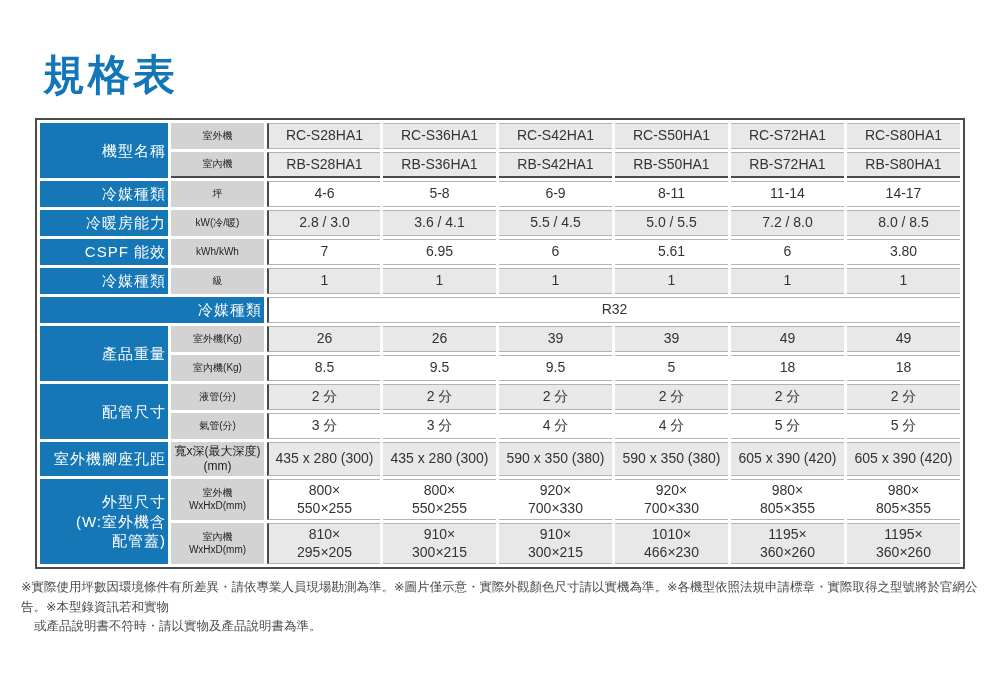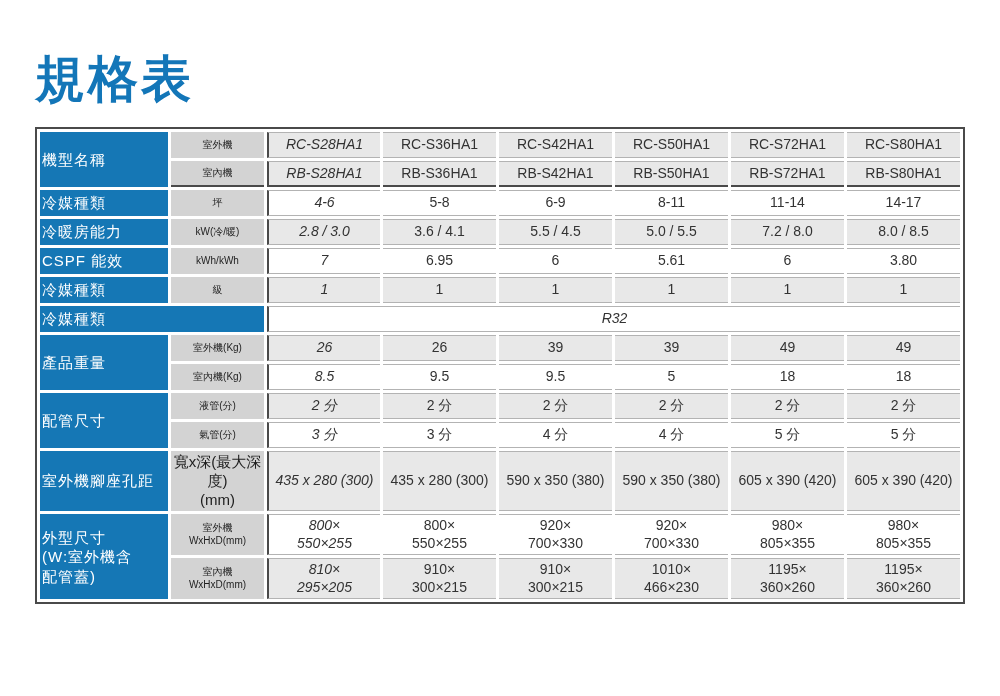--- a/index.html
+++ b/index.html
@@ -11,50 +11,50 @@
     --thin:#b3b3b3;
   }
   *{box-sizing:border-box;}
   html,body{margin:0;padding:0;}
   body{
     width:1000px;height:696px;background:#ffffff;overflow:hidden;
     font-family:"Liberation Sans","DejaVu Sans",sans-serif;
   }
   .page{padding:52px 35px 0 35px;}
   .page-title{
-    margin:0 0 20px 0;
-    font-size:50px;line-height:1.1;font-weight:bold;
+    margin:0 0 20px 8px;
+    font-size:42px;line-height:1.1;font-weight:bold;
     color:var(--title-blue);letter-spacing:3px;font-family:Liberation Serif, serif;
   }
   table.spec{
     width:930px;table-layout:fixed;
     border-collapse:separate;border-spacing:3px;
     background:#ffffff;border:2px solid var(--grid-dark);
   }
   table.spec tr{height:26px;}
   th.row-label{
     background:var(--accent-blue);color:#ffffff;
     font-weight:normal;font-size:15px;letter-spacing:1px;
-    text-align:left;vertical-align:middle;
+    text-align:right;vertical-align:middle;
     padding:2px 2px;white-space:pre-line;line-height:1.3;
   }
   td.unit{
     background:var(--unit-gray);color:#1e1e1e;
     font-size:10px;text-align:center;vertical-align:middle;
     padding:2px 1px;white-space:pre-line;line-height:1.25;
   }
-  td.unit.unit-small{font-size:15px;}
+  td.unit.unit-small{font-size:12px;}
   td.val{
     background:#ffffff;color:#333333;
     font-size:14px;text-align:center;vertical-align:middle;
     padding:2px 1px;white-space:pre-line;line-height:1.25;
     border-top:1px solid var(--thin);border-bottom:1px solid var(--thin);
   }
   tr.shade-g td.val{background:var(--row-alt);}
-  td.vline{border-left:2px solid var(--grid-dark);font-style:italic;}
+  td.vline{border-left:2px solid var(--grid-dark);}
   tr.section-end td{border-bottom:2px solid var(--grid-dark);}
   .footnote{
     margin:9px 0 0 -14px;width:972px;
     font-size:12.5px;line-height:1.55;color:#4a4a4a;
   }
   .footnote .line2{padding-left:13px;}
 </style>
 </head>
 <body>
 
@@ -217,14 +217,18 @@
           <td class="val">1010×
 466×230</td>
           <td class="val">1195×
 360×260</td>
           <td class="val">1195×
 360×260</td>
         </tr>
       </tbody>
   </table>
 
+  <div class="footnote">
+    <div class="line1">※實際使用坪數因環境條件有所差異・請依專業人員現場勘測為準。※圖片僅示意・實際外觀顏色尺寸請以實機為準。※各機型依照法規申請標章・實際取得之型號將於官網公告。※本型錄資訊若和實物</div>
+    <div class="line2">或產品說明書不符時・請以實物及產品說明書為準。</div>
+  </div>
 
 </div>
 
 </body></html>

